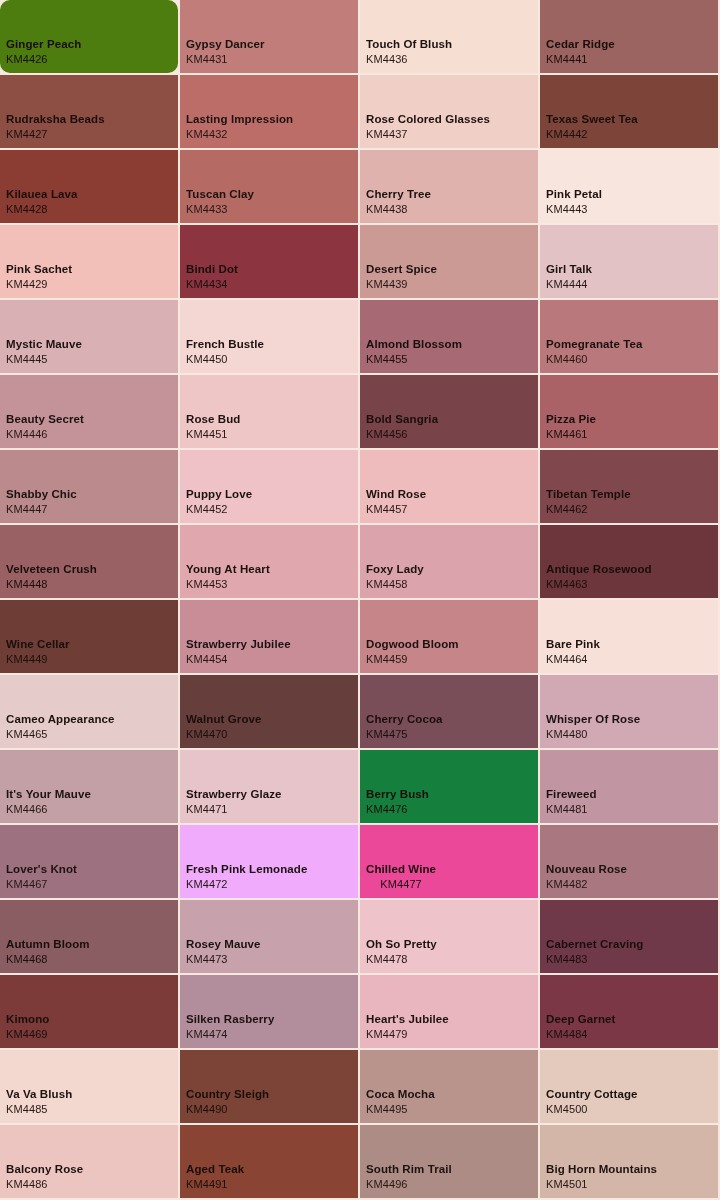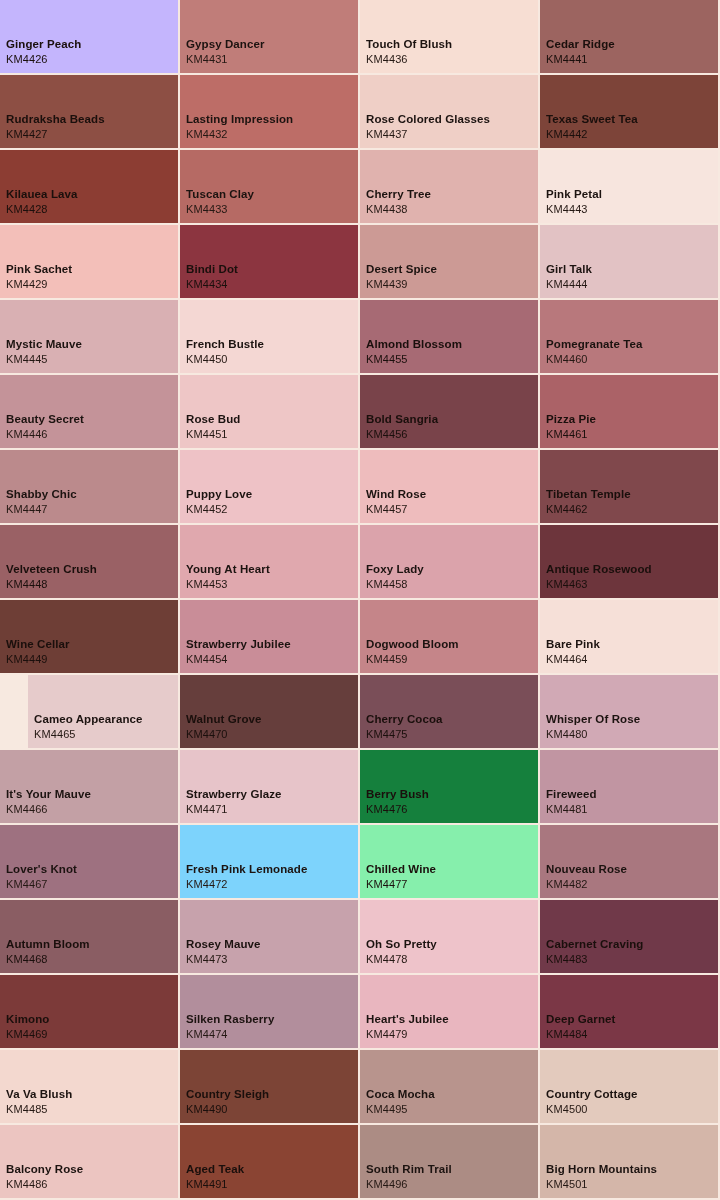--- a/index.html
+++ b/index.html
@@ -55,21 +55,21 @@
     color: #1a0f0c;
   }
   .gap-col, .gap-row {
     background: #f7e9e0;
   }
 </style>
 </head>
 <body>
 
 <div id="palette-grid" style="background: rgb(247, 233, 224);">
-    <div class="swatch dark" style="background: #c4b5fd;">
+    <div class="swatch dark" style="background: #4d7c0f; border-radius: 10px;">
       <div class="labels">
         <span class="name">Ginger Peach</span>
         <span class="code">KM4426</span>
       </div>
     </div>
     <div class="gap-col"></div>
     <div class="swatch" style="background: rgb(192, 125, 121);">
       <div class="labels">
         <span class="name">Gypsy Dancer</span>
         <span class="code">KM4431</span>
@@ -361,21 +361,21 @@
         <span class="code">KM4464</span>
       </div>
     </div>
     <div class="gap-row"></div>
     <div class="gap-row"></div>
     <div class="gap-row"></div>
     <div class="gap-row"></div>
     <div class="gap-row"></div>
     <div class="gap-row"></div>
     <div class="gap-row"></div>
-    <div class="swatch" style="background: rgb(230, 203, 203); margin-left: 28px;">
+    <div class="swatch" style="background: rgb(230, 203, 203);">
       <div class="labels">
         <span class="name">Cameo Appearance</span>
         <span class="code">KM4465</span>
       </div>
     </div>
     <div class="gap-col"></div>
     <div class="swatch dark" style="background: rgb(102, 62, 60);">
       <div class="labels">
         <span class="name">Walnut Grove</span>
         <span class="code">KM4470</span>
@@ -436,28 +436,28 @@
     <div class="gap-row"></div>
     <div class="gap-row"></div>
     <div class="gap-row"></div>
     <div class="swatch" style="background: rgb(158, 113, 128);">
       <div class="labels">
         <span class="name">Lover's Knot</span>
         <span class="code">KM4467</span>
       </div>
     </div>
     <div class="gap-col"></div>
-    <div class="swatch" style="background: #7dd3fc; padding-left: 28px;">
+    <div class="swatch" style="background: #f0abfc; padding-left: 28px;">
       <div class="labels">
         <span class="name">Fresh Pink Lemonade</span>
         <span class="code">KM4472</span>
       </div>
     </div>
     <div class="gap-col"></div>
-    <div class="swatch dark" style="background: #86efac;">
+    <div class="swatch dark" style="background: #ec4899; text-align: center;">
       <div class="labels">
         <span class="name">Chilled Wine</span>
         <span class="code">KM4477</span>
       </div>
     </div>
     <div class="gap-col"></div>
     <div class="swatch" style="background: rgb(169, 119, 127);">
       <div class="labels">
         <span class="name">Nouveau Rose</span>
         <span class="code">KM4482</span>

